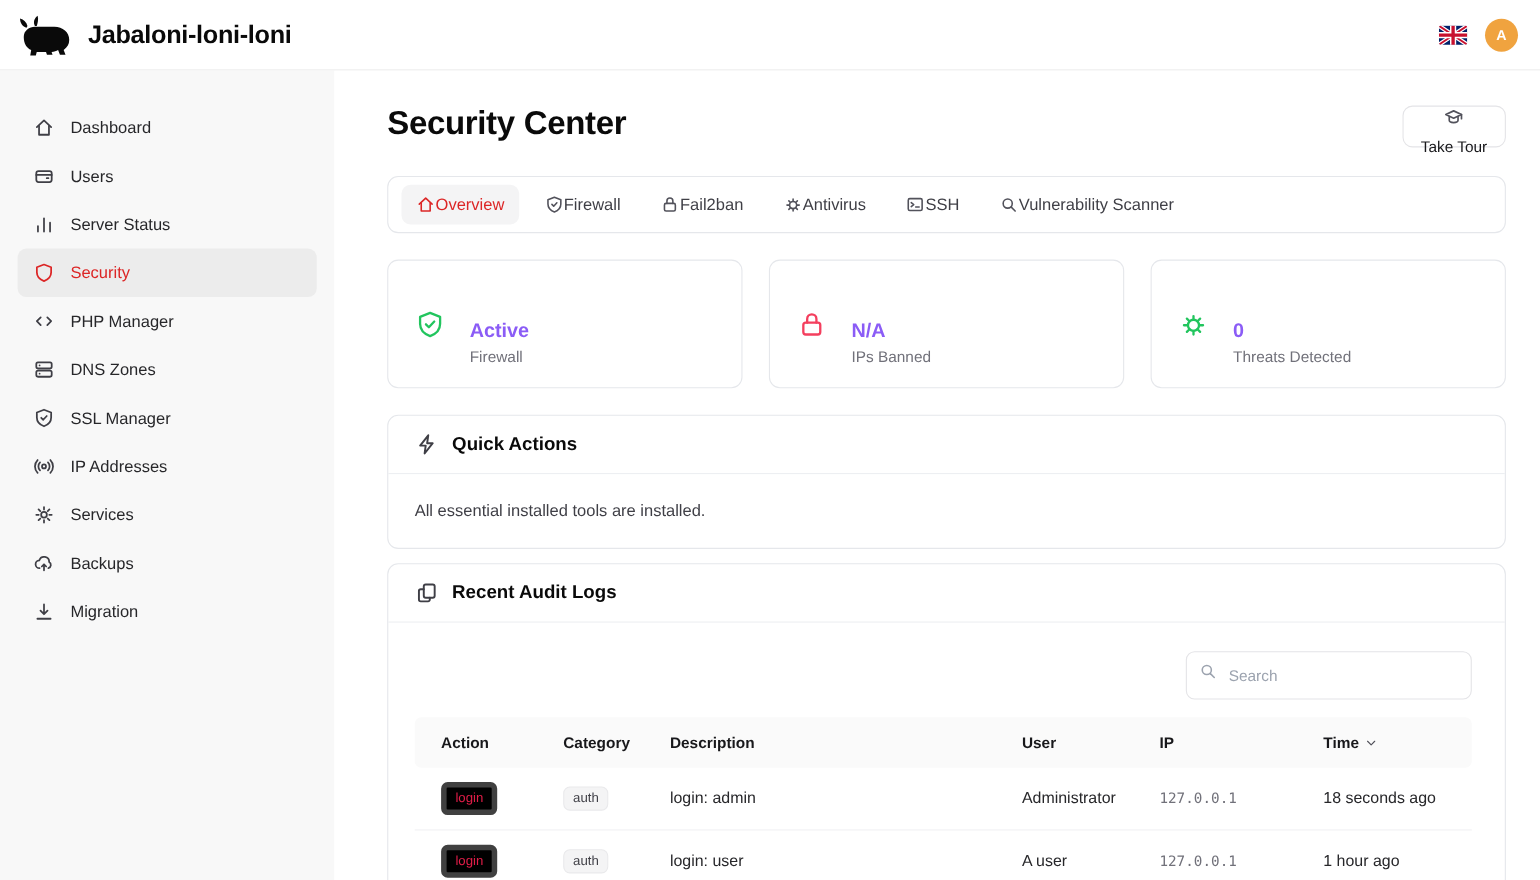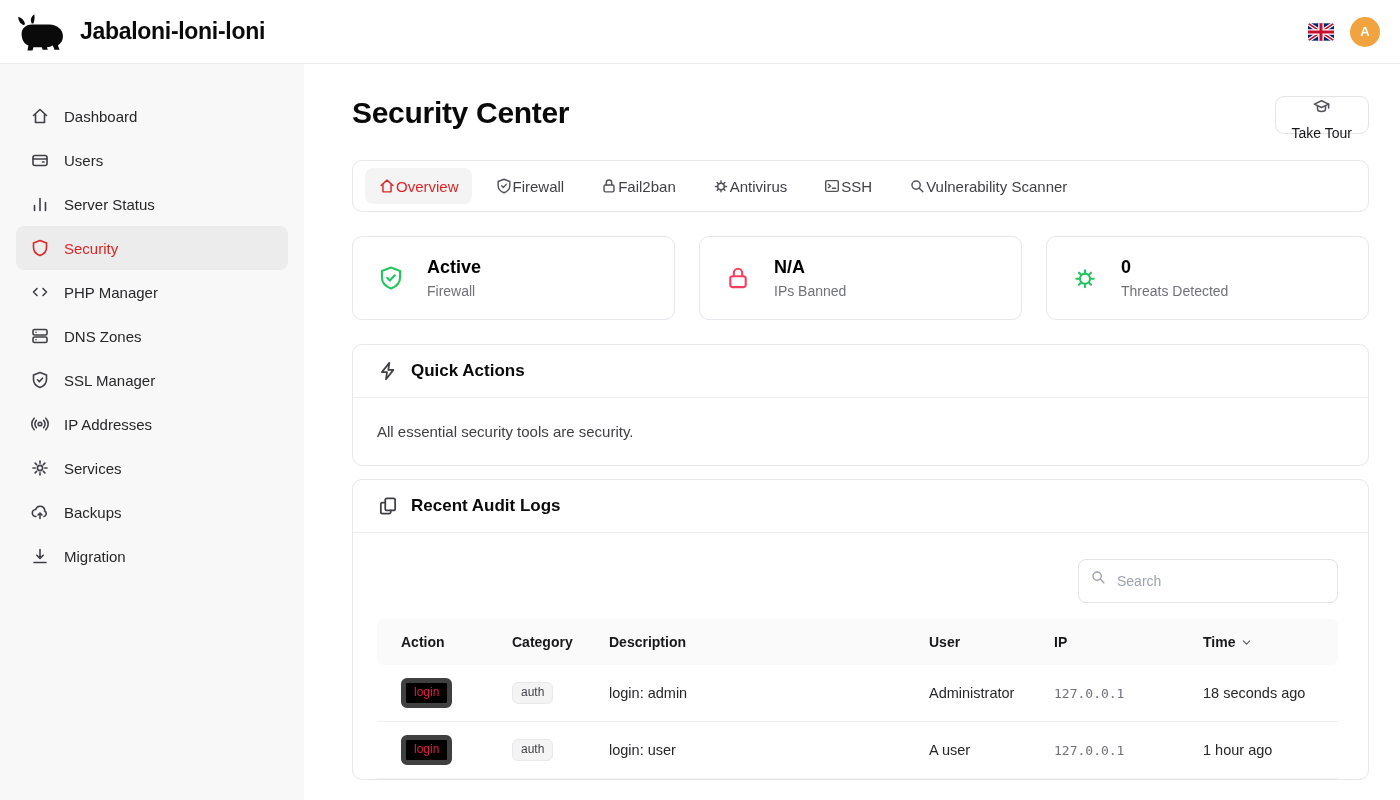--- a/index.html
+++ b/index.html
@@ -51,21 +51,21 @@
   .tab .icn { width:18px; height:18px; color:#52525b; }
   .tab.active { background:#f4f4f5; color:var(--accent_red,#dc2626); font-weight:500; }
   .tab.active .icn { color:var(--accent_red,#dc2626); }
 
   
   .stats { display:flex; gap:24px; margin-bottom:24px; }
   .stat-card { flex:1; display:flex; align-items:center; gap:22px; padding:20px 24px; }
   .stat-card .icn { width:28px; height:28px; stroke-width:1.5; }
   .stat-green { color:var(--stat_green,#22c55e); }
   .stat-pink  { color:var(--stat_pink,#f43f5e); }
-  .stat-value { font-size:18px; font-weight:700; color:#000000; margin-bottom:5px; }
+  .stat-value { font-size:18px; font-weight:700; color:#8b5cf6; margin-bottom:5px;margin-top:33px; }
   .stat-label { font-size:14px; color:#71717a; }
 
   
   .section { margin-bottom:13px; }
   .section-head { display:flex; align-items:center; gap:12px; padding:15px 24px; border-bottom:1px solid #edeff2; }
   .section-head .icn { width:22px; height:22px; color:#3f3f46; }
   .section-title { font-size:17px; font-weight:700; color:#0a0a0a; }
   .section-body { padding:25px 24px; font-size:15px; color:#3f3f46; }
 
   
@@ -300,21 +300,21 @@
   </div>
 
   <section class="card section">
     <div class="section-head">
       <svg class="icn" viewBox="0 0 20 20">
           <path d="M11.2 2.5 4.5 11h4.6l-.9 6.5L14.9 9h-4.6Z"></path>
         </svg>
       <span class="section-title">Quick Actions</span>
     </div>
     <div class="section-body">
-      <span>All essential security tools are security.</span>
+      <span>All essential installed tools are installed.</span>
     </div>
   </section>
 
   <section class="card section">
     <div class="section-head">
       <svg class="icn" viewBox="0 0 20 20">
           <rect x="7.5" y="3" width="9" height="11" rx="1.6"></rect>
           <path d="M12.5 14v1.5a1.5 1.5 0 0 1-1.5 1.5H5a1.5 1.5 0 0 1-1.5-1.5v-7A1.5 1.5 0 0 1 5 7h2.5"></path>
         </svg>
       <span class="section-title">Recent Audit Logs</span>

